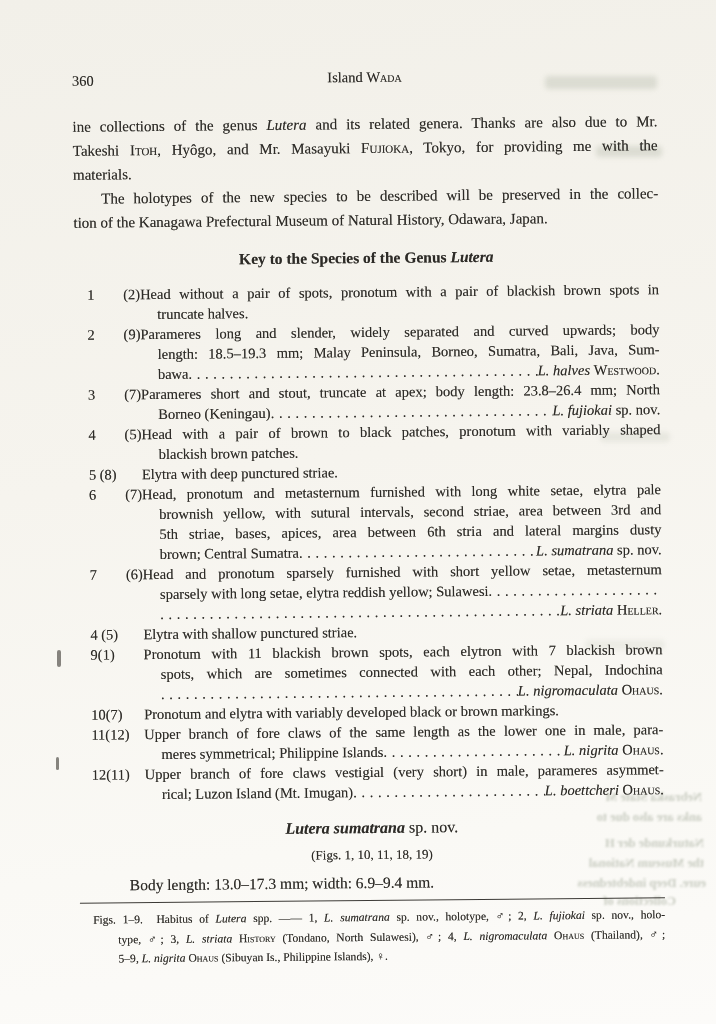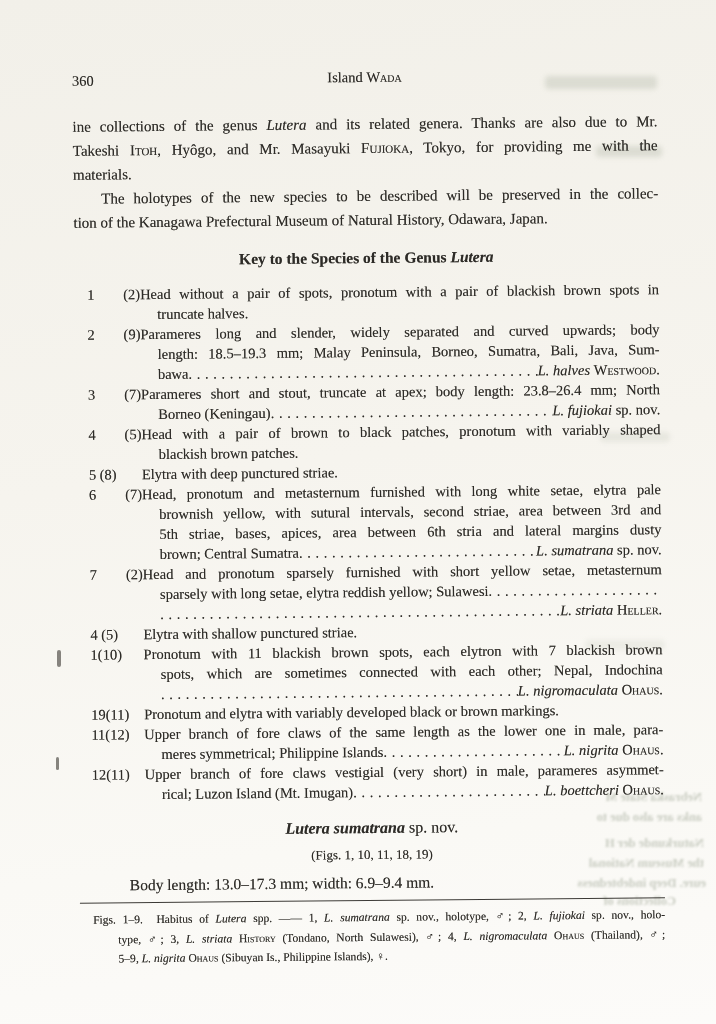--- a/index.html
+++ b/index.html
@@ -120,39 +120,39 @@
         <div class="ln cont left"><span>blackish brown patches.</span></div>
         <div class="ln first left"><span class="klabel">5 (8)</span><span>Elytra with deep punctured striae.</span></div>
         <div class="ln first just"><span class="klabel">6 (7)</span><span>Head, pronotum and metasternum furnished with long white setae, elytra pale</span></div>
         <div class="ln cont just"><span>brownish yellow, with sutural intervals, second striae, area between 3rd and</span></div>
         <div class="ln cont just"><span>5th striae, bases, apices, area between 6th stria and lateral margins dusty</span></div>
         <div class="ln cont flexline">
           <span class="kmain"><span>brown; Central Sumatra </span></span>
           <span class="leader">. . . . . . . . . . . . . . . . . . . . . . . . . . . . . . . . . . . . . . . . . . . . . . . . . . . . . . . . . . . . . . . . . . . . . . . . . . . . </span>
           <span class="ktail"><span class="run-i">L. sumatrana</span><span> sp. nov.</span></span>
         </div>
-        <div class="ln first just"><span class="klabel">7 (2)</span><span>Head and pronotum sparsely furnished with short yellow setae, metasternum</span></div>
+        <div class="ln first just"><span class="klabel">7 (6)</span><span>Head and pronotum sparsely furnished with short yellow setae, metasternum</span></div>
         <div class="ln cont flexline">
           <span class="kmain"><span>sparsely with long setae, elytra reddish yellow; Sulawesi</span></span>
           <span class="leader">. . . . . . . . . . . . . . . . . . . . . . . . . . . . . . . . . . . . . . . . . . . . . . . . . . . . . . . . . . . . . . . . . . . . . . . . . . . . </span>
         </div>
         <div class="ln cont flexline">
           <span class="kmain"></span>
           <span class="leader">. . . . . . . . . . . . . . . . . . . . . . . . . . . . . . . . . . . . . . . . . . . . . . . . . . . . . . . . . . . . . . . . . . . . . . . . . . . . </span>
           <span class="ktail"><span class="run-i">L. striata</span><span> </span><span class="run-sc">Heller.</span></span>
         </div>
         <div class="ln first left"><span class="klabel">4 (5)</span><span>Elytra with shallow punctured striae.</span></div>
-        <div class="ln first just"><span class="klabel">1(10)</span><span>Pronotum with 11 blackish brown spots, each elytron with 7 blackish brown</span></div>
+        <div class="ln first just"><span class="klabel">9(1)</span><span>Pronotum with 11 blackish brown spots, each elytron with 7 blackish brown</span></div>
         <div class="ln cont just"><span>spots, which are sometimes connected with each other; Nepal, Indochina</span></div>
         <div class="ln cont flexline">
           <span class="kmain"></span>
           <span class="leader">. . . . . . . . . . . . . . . . . . . . . . . . . . . . . . . . . . . . . . . . . . . . . . . . . . . . . . . . . . . . . . . . . . . . . . . . . . . . </span>
           <span class="ktail"><span class="run-i">L. nigromaculata</span><span> </span><span class="run-sc">Ohaus.</span></span>
         </div>
-        <div class="ln first left"><span class="klabel">19(11)</span><span>Pronotum and elytra with variably developed black or brown markings.</span></div>
+        <div class="ln first left"><span class="klabel">10(7)</span><span>Pronotum and elytra with variably developed black or brown markings.</span></div>
         <div class="ln first just"><span class="klabel">11(12)</span><span>Upper branch of fore claws of the same length as the lower one in male, para-</span></div>
         <div class="ln cont flexline">
           <span class="kmain"><span>meres symmetrical; Philippine Islands </span></span>
           <span class="leader">. . . . . . . . . . . . . . . . . . . . . . . . . . . . . . . . . . . . . . . . . . . . . . . . . . . . . . . . . . . . . . . . . . . . . . . . . . . . </span>
           <span class="ktail"><span class="run-i">L. nigrita</span><span> </span><span class="run-sc">Ohaus.</span></span>
         </div>
         <div class="ln first just"><span class="klabel">12(11)</span><span>Upper branch of fore claws vestigial (very short) in male, parameres asymmet-</span></div>
         <div class="ln cont flexline">
           <span class="kmain"><span>rical; Luzon Island (Mt. Imugan)</span></span>
           <span class="leader">. . . . . . . . . . . . . . . . . . . . . . . . . . . . . . . . . . . . . . . . . . . . . . . . . . . . . . . . . . . . . . . . . . . . . . . . . . . . </span>

